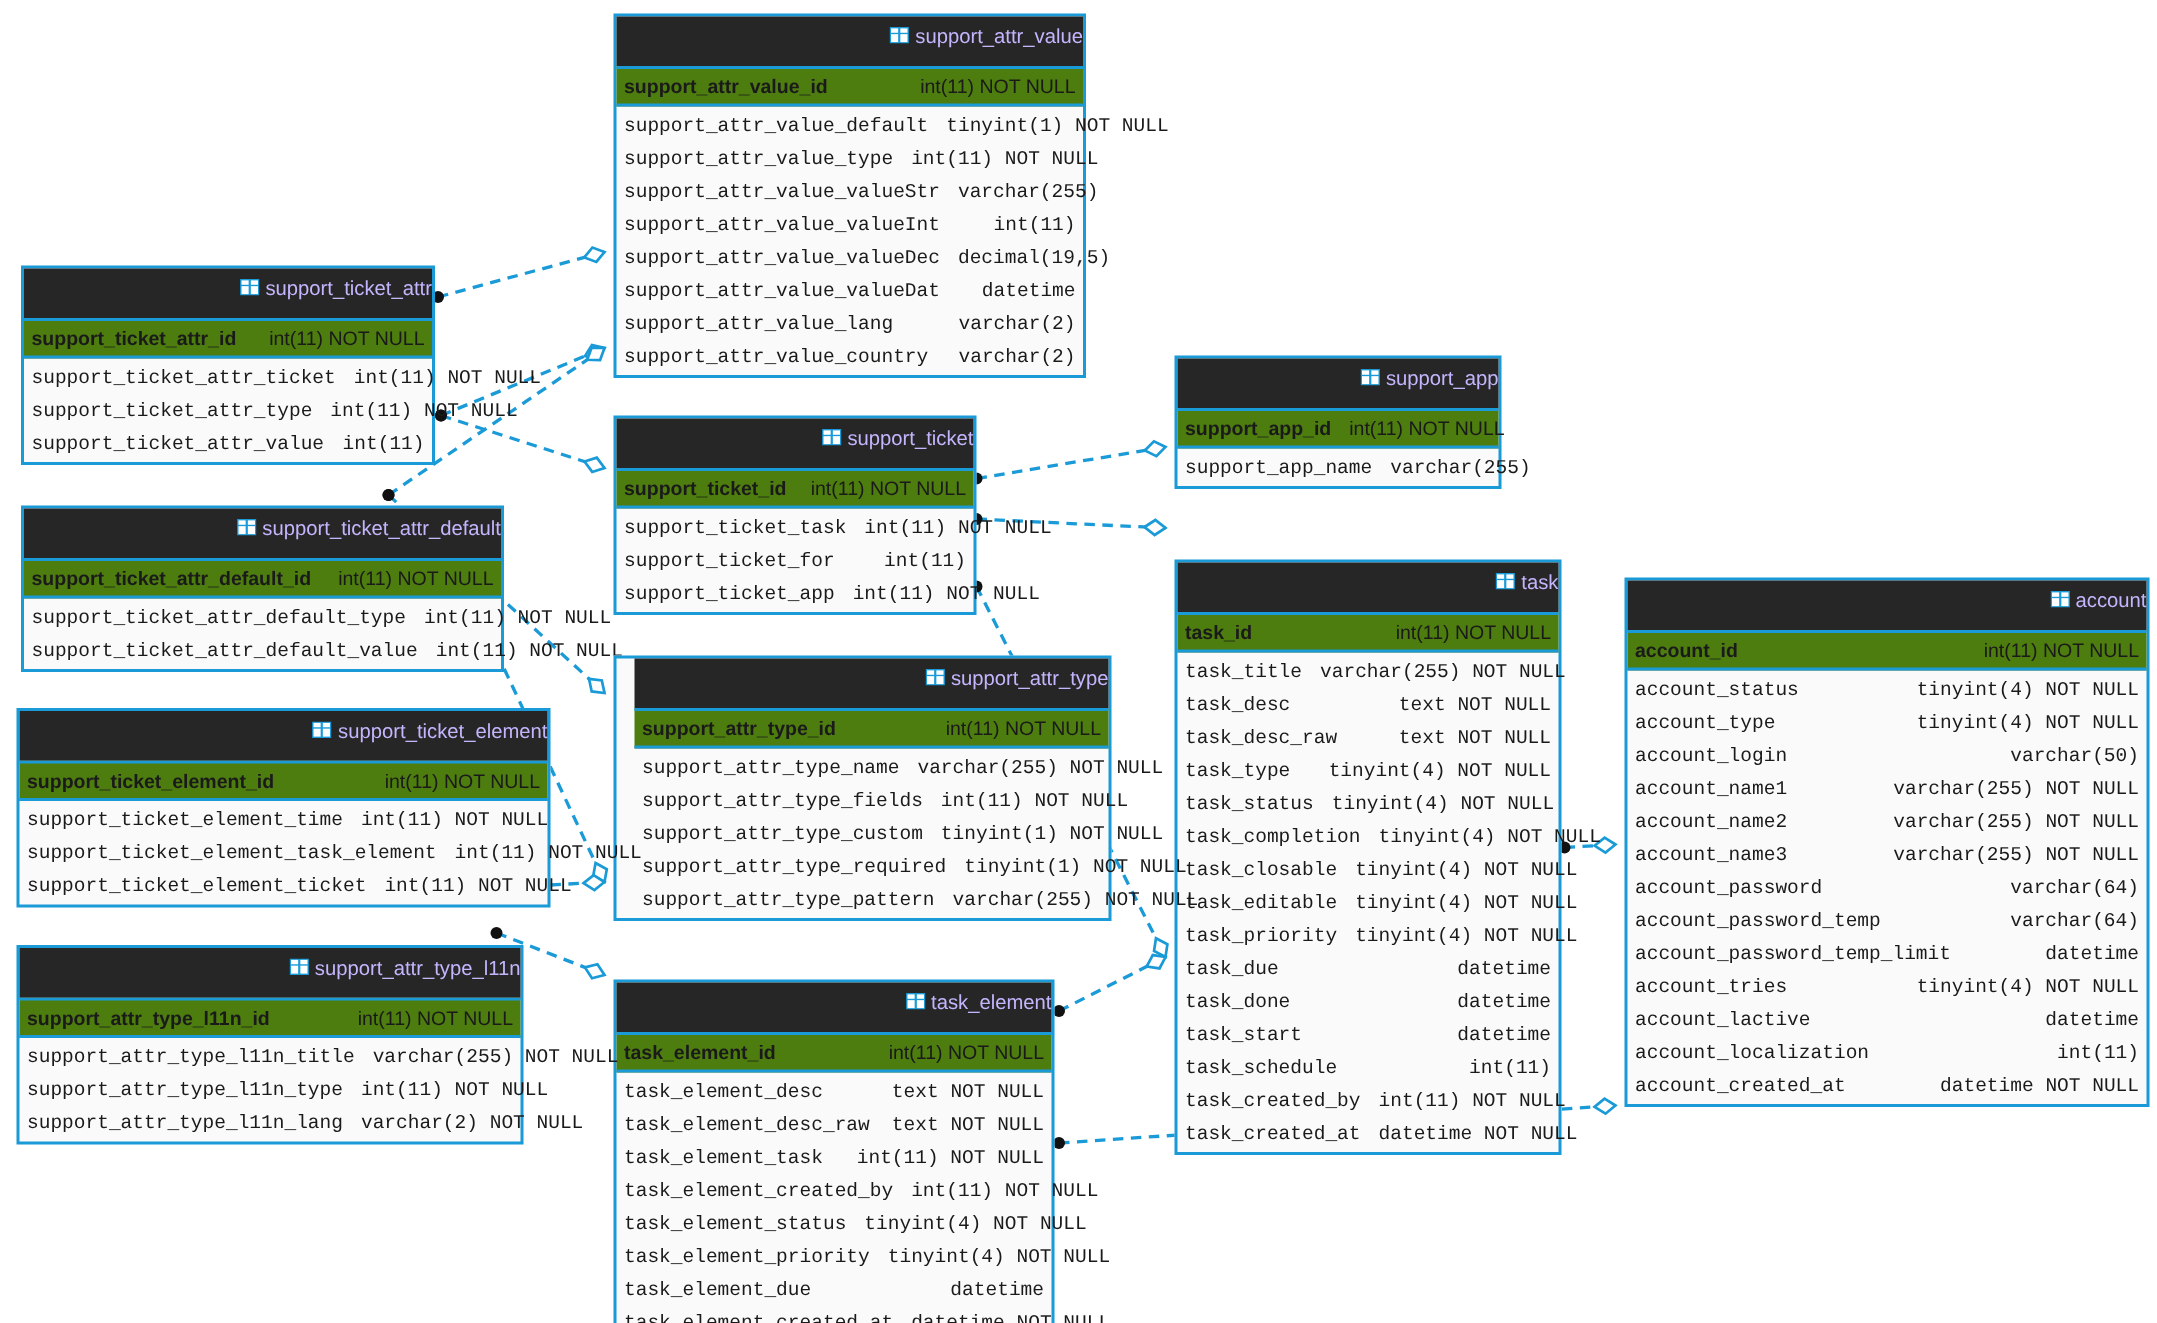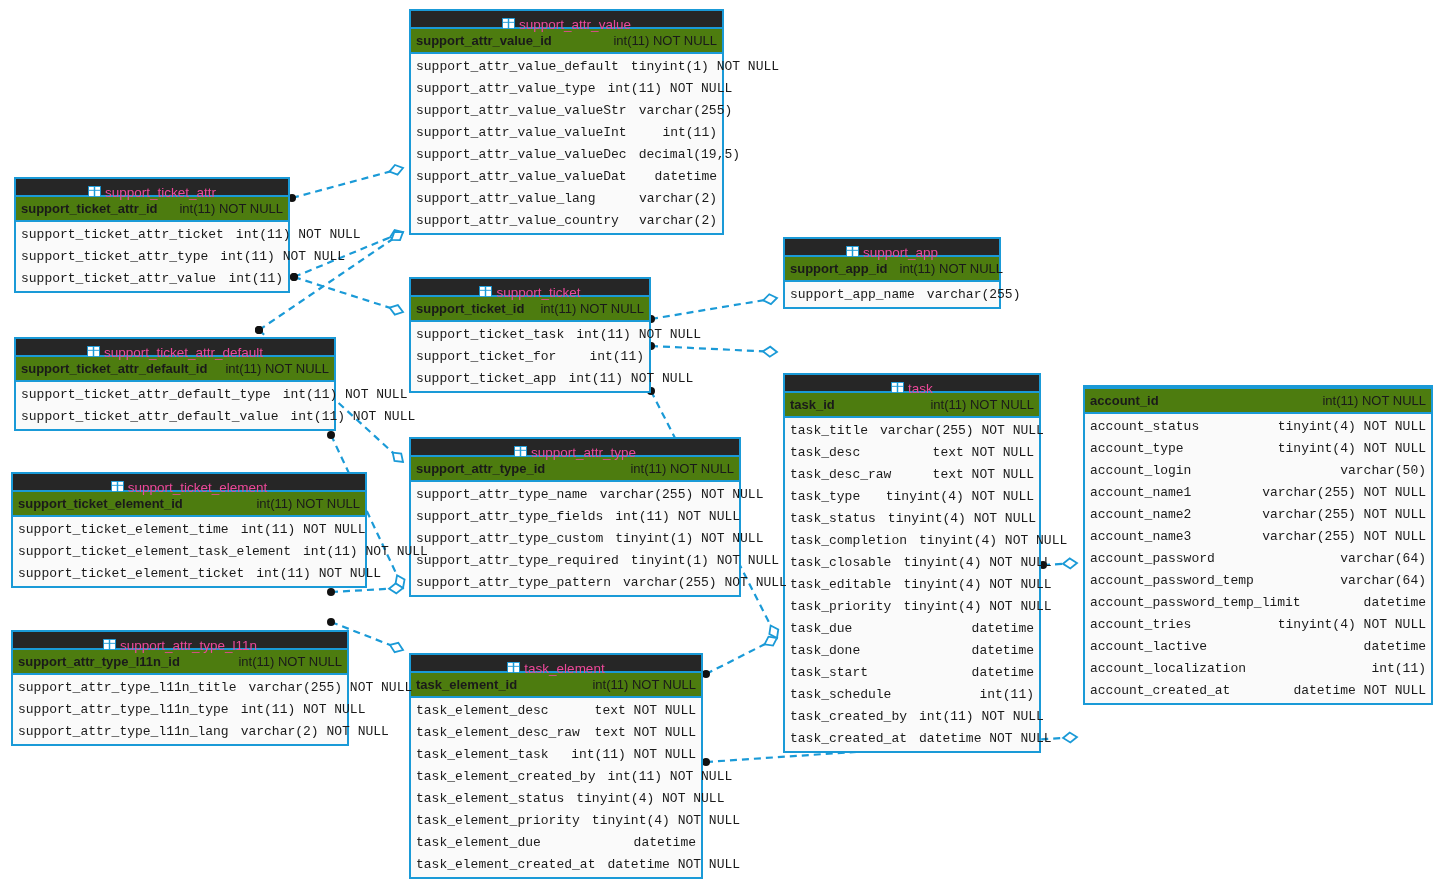--- a/index.html
+++ b/index.html
@@ -20,25 +20,25 @@
   }
   .tbl {
     position: absolute;
     border: 2px solid #1a9ad7;
     background: #fafafa;
     box-sizing: border-box;
     z-index: 5;
   }
   .tbl-head {
     background: #262626;
-    color: #ec4899;
+    color: #c4b5fd;
     font-size: 13.5px;
-    height: 16px;
+    height: 33px;
     line-height: 25px;
-    text-align: center;
+    text-align: right;
     white-space: nowrap;
     position: relative;
   }
   .tbl-head .tname { vertical-align: middle; }
   .tbl-icon {
     display: inline-block;
     width: 13px; height: 11px;
     vertical-align: -1px;
     margin-right: 4px;
   }
@@ -364,20 +364,27 @@
           <span class="rname">task_created_by</span>
           <span class="rtype">int(11) NOT NULL</span>
         </div>
         <div class="row">
           <span class="rname">task_created_at</span>
           <span class="rtype">datetime NOT NULL</span>
         </div>
       </div>
     </div>
     <div class="tbl" style="left: 1083px; top: 385px; width: 350px;">
+      <div class="tbl-head"><svg viewBox="0 0 14 12" class="tbl-icon">
+          <rect x="0" y="0" width="14" height="12" fill="#1a9ad7"></rect>
+          <rect x="1" y="1" width="5.2" height="3.2" fill="#ffffff"></rect>
+          <rect x="7.8" y="1" width="5.2" height="3.2" fill="#ffffff"></rect>
+          <rect x="1" y="5.2" width="5.2" height="5.8" fill="#ffffff"></rect>
+          <rect x="7.8" y="5.2" width="5.2" height="5.8" fill="#ffffff"></rect>
+        </svg><span class="tname">account</span></div>
       <div class="pk-row">
         <div class="row">
           <span class="rname">account_id</span>
           <span class="rtype">int(11) NOT NULL</span>
         </div>
       </div>
       <div class="cols">
         <div class="row">
           <span class="rname">account_status</span>
           <span class="rtype">tinyint(4) NOT NULL</span>
@@ -425,21 +432,21 @@
         <div class="row">
           <span class="rname">account_localization</span>
           <span class="rtype">int(11)</span>
         </div>
         <div class="row">
           <span class="rname">account_created_at</span>
           <span class="rtype">datetime NOT NULL</span>
         </div>
       </div>
     </div>
-    <div class="tbl" style="left: 409px; top: 437px; width: 332px;">
+    <div class="tbl" style="left: 409px; top: 437px; width: 332px; padding-left: 12px;">
       <div class="tbl-head"><svg viewBox="0 0 14 12" class="tbl-icon">
           <rect x="0" y="0" width="14" height="12" fill="#1a9ad7"></rect>
           <rect x="1" y="1" width="5.2" height="3.2" fill="#ffffff"></rect>
           <rect x="7.8" y="1" width="5.2" height="3.2" fill="#ffffff"></rect>
           <rect x="1" y="5.2" width="5.2" height="5.8" fill="#ffffff"></rect>
           <rect x="7.8" y="5.2" width="5.2" height="5.8" fill="#ffffff"></rect>
         </svg><span class="tname">support_attr_type</span></div>
       <div class="pk-row">
         <div class="row">
           <span class="rname">support_attr_type_id</span>

